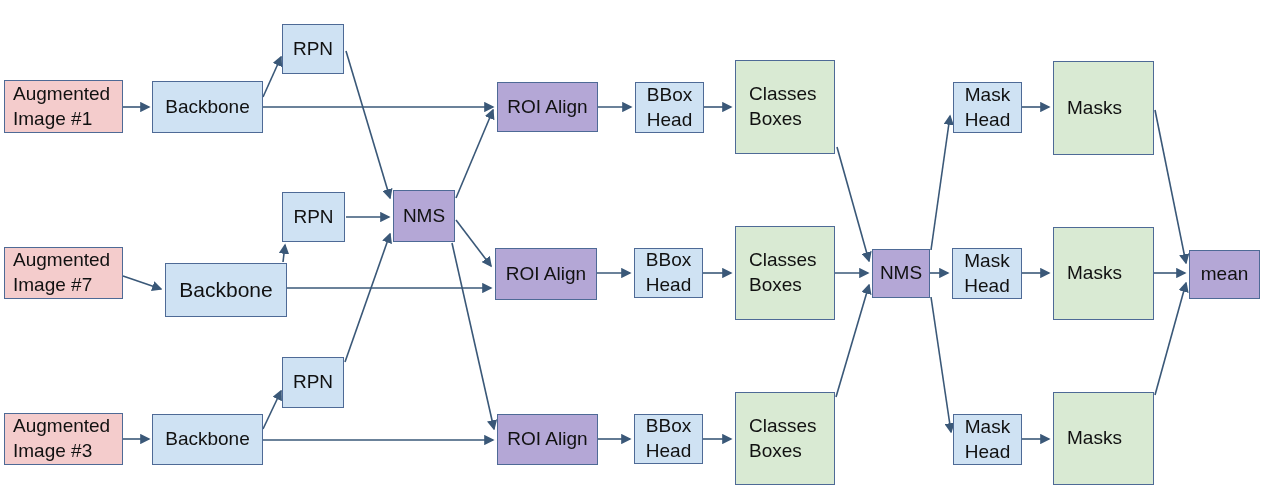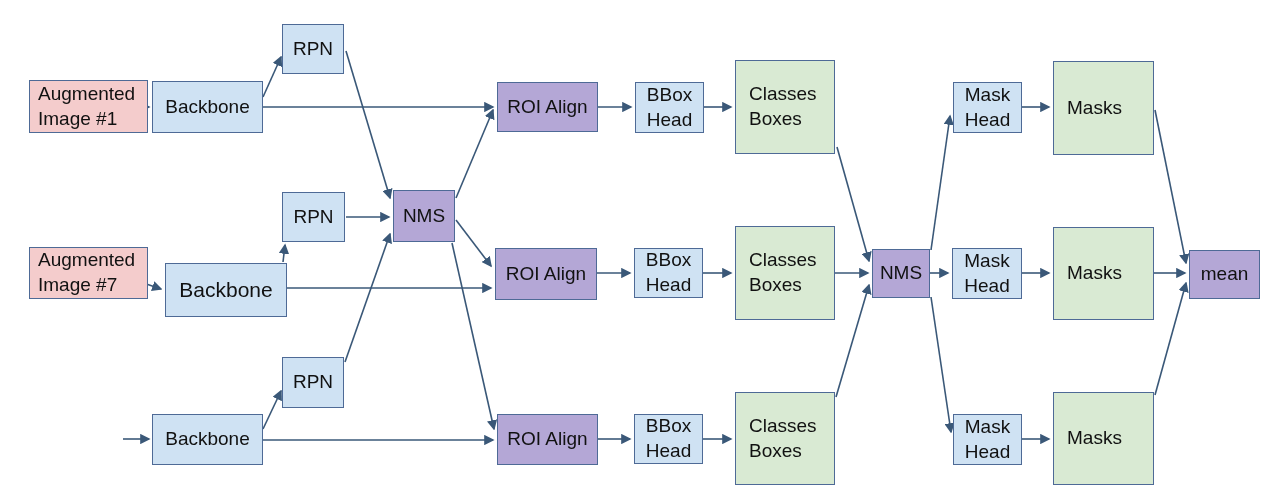--- a/index.html
+++ b/index.html
@@ -17,21 +17,21 @@
     position:absolute;box-sizing:border-box;
     display:flex;align-items:center;justify-content:center;
     text-align:center;
     border:1.5px solid var(--box-border,#4e6a96);
     font-size:19px;line-height:1.3;
     color:var(--text,#111111);
     white-space:pre-line;
   }
   .left{justify-content:flex-start;text-align:left;padding-left:8px;padding-right:4px;}
   .pad13{padding-left:13px;}
-  .pink{background:var(--input-fill,#f4cccc);margin-left:25px;}
+  .pink{background:var(--input-fill,#f4cccc);}
   .blue{background:var(--stage-fill,#cfe2f3);}
   .purple{background:var(--nms-fill,#b4a7d6);text-align:right;}
   .green{background:var(--result-fill,#d9ead3);}
   .big{font-size:21px;}
 </style>
 </head>
 <body>
 
 <div class="canvas">
 
@@ -90,20 +90,21 @@
   <div class="node blue" style="left:282px;top:192px;width:63px;height:50px">RPN</div>
   <div class="node purple" style="left:393px;top:190px;width:62px;height:52px">NMS</div>
   <div class="node purple" style="left:495px;top:248px;width:102px;height:52px">ROI Align</div>
   <div class="node blue" style="left:634px;top:248px;width:69px;height:50px">BBox Head</div>
   <div class="node green left pad13" style="left:735px;top:226px;width:100px;height:94px">Classes Boxes</div>
   <div class="node purple" style="left:872px;top:249px;width:58px;height:49px">NMS</div>
   <div class="node blue" style="left:952px;top:248px;width:70px;height:51px">Mask Head</div>
   <div class="node green left pad13" style="left:1053px;top:227px;width:101px;height:93px">Masks</div>
   <div class="node purple" style="left:1189px;top:250px;width:71px;height:49px">mean</div>
 
+  <div class="node pink left" style="left:4px;top:413px;width:119px;height:52px">Augmented Image #3</div>
   <div class="node blue" style="left:152px;top:414px;width:111px;height:51px">Backbone</div>
   <div class="node blue" style="left:282px;top:357px;width:62px;height:51px">RPN</div>
   <div class="node purple" style="left:497px;top:414px;width:101px;height:51px">ROI Align</div>
   <div class="node blue" style="left:634px;top:414px;width:69px;height:50px">BBox Head</div>
   <div class="node green left pad13" style="left:735px;top:392px;width:100px;height:93px">Classes Boxes</div>
   <div class="node blue" style="left:953px;top:414px;width:69px;height:51px">Mask Head</div>
   <div class="node green left pad13" style="left:1053px;top:392px;width:101px;height:93px">Masks</div>
 
 </div>
 

